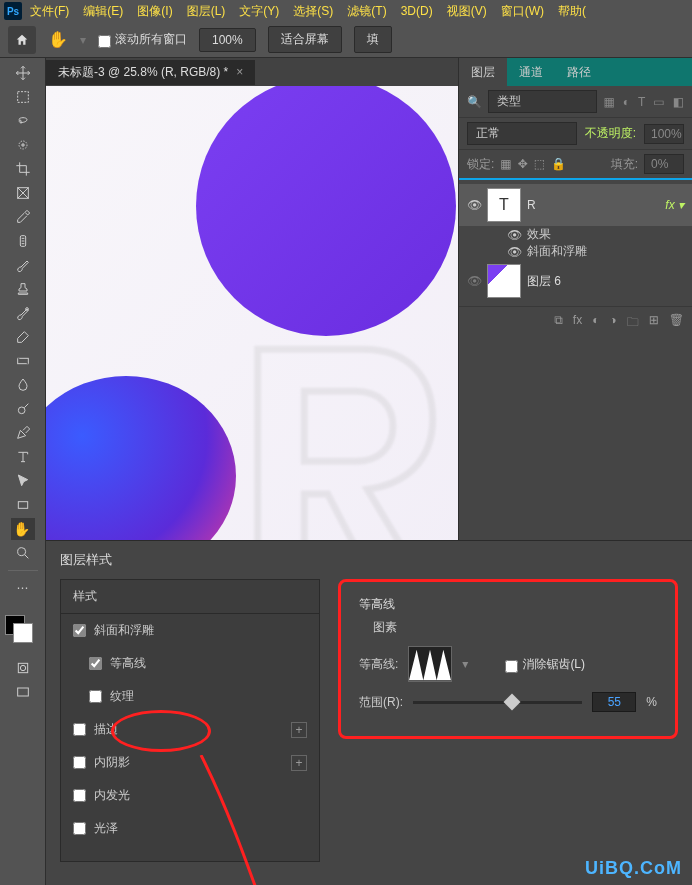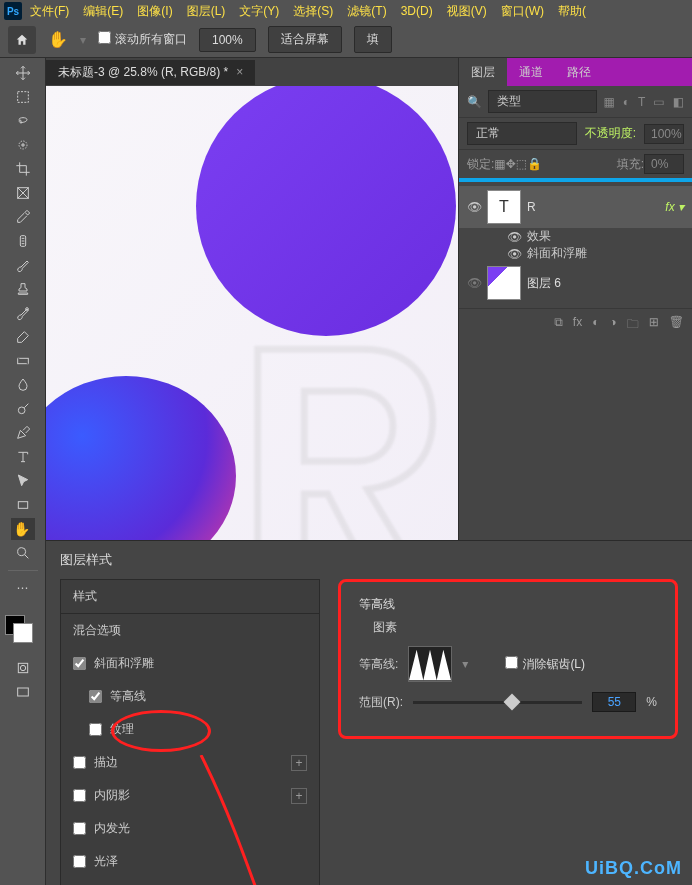--- a/index.html
+++ b/index.html
@@ -3,51 +3,51 @@
 <meta charset="utf-8">
 <style>
 *{margin:0;padding:0;box-sizing:border-box;font-family:"Microsoft YaHei",sans-serif;font-size:12px;user-select:none}
 body{background:#535353;width:692px;height:885px;overflow:hidden;position:relative}
 .menubar{background:#535353;height:22px;display:flex;align-items:center;padding-left:4px;gap:2px}
 .ps-icon{width:18px;height:18px;background:#001e36;color:#31a8ff;font-size:10px;font-weight:bold;display:flex;align-items:center;justify-content:center;border-radius:2px}
 .menu-item{color:#fde047;padding:2px 6px;cursor:pointer}
 .optbar{background:#535353;height:36px;display:flex;align-items:center;padding:0 8px;gap:12px;border-bottom:1px solid #2e2e2e}
 .home-btn{width:28px;height:28px;background:#404040;border-radius:3px;display:flex;align-items:center;justify-content:center;color:#ddd}
 .hand-icon{color:#ddd;font-size:16px}
-.chk{display:flex;align-items:flex-start;gap:4px;color:#ddd}
+.chk{display:flex;align-items:flex-end;gap:4px;color:#ddd}
 .chk input{accent-color:#666}
 .zoom-box,.opt-btn{background:#404040;color:#ddd;padding:4px 12px;border:1px solid #2a2a2a;border-radius:2px}
 .main{display:flex;height:calc(100% - 58px)}
 .toolbar{width:46px;background:#535353;border-right:1px solid #2e2e2e;display:flex;flex-direction:column;align-items:center;padding-top:4px;gap:2px}
 .tool{width:24px;height:22px;color:#ccc;display:flex;align-items:center;justify-content:center;cursor:pointer;position:relative}
 .tool.active{background:#3a3a3a}
 .tool svg{width:16px;height:16px;stroke:#ccc;fill:none;stroke-width:1.5}
 .tool.solid svg{fill:#ccc;stroke:none}
 .canvas-area{flex:1;background:#f9a8d4;position:relative;overflow:hidden}
 .tab-bar{height:28px;display:flex;align-items:center;background:#424242}
 .doc-tab{padding:4px 12px;background:#2a2a2a;color:#ddd;display:flex;align-items:center;gap:8px}
 .doc-tab .close{color:#999}
 .canvas{position:absolute;top:28px;left:0;right:0;height:500px;background:linear-gradient(135deg,#f8f6fa 0%,#f2eef7 100%);overflow:hidden}
 .circle-purple{position:absolute;width:260px;height:260px;border-radius:50%;background:linear-gradient(135deg,#7b3ff2,#6a2de0);top:-10px;left:150px}
 .blob-blue{position:absolute;width:220px;height:200px;border-radius:50%;background:radial-gradient(circle at 30% 30%,#3b5bff,#5b2bd9 60%,#d93b9e 95%);top:290px;left:-30px}
 .glass-r{position:absolute;top:240px;left:180px;width:250px;height:280px;opacity:0.25;filter:blur(1px)}
 .panels{width:234px;background:#454545;border-left:1px solid #2e2e2e}
-.panel-tabs{display:flex;background:#a21caf;height:28px}
+.panel-tabs{display:flex;background:#0f766e;height:28px}
 .ptab{padding:6px 12px;color:#ccc;cursor:pointer}
 .ptab.active{background:#454545}
 .filter-row{display:flex;align-items:center;padding:4px 8px;gap:6px;border-bottom:1px solid #383838}
 .search-i{color:#999}
 .dd{background:#383838;color:#ccc;padding:2px 8px;border:1px solid #2a2a2a;flex:1}
 .icon-row{display:flex;gap:8px;margin-left:auto;color:#888}
 .icon-row span{cursor:pointer}
 .blend-row{display:flex;padding:4px 8px;gap:8px;align-items:center;border-bottom:1px solid #383838}
 .blend-dd{background:#383838;color:#ccc;padding:2px 8px;flex:1;border:1px solid #2a2a2a}
 .opacity-lbl{color:#bef264}
 .opacity-val{background:#383838;color:#888;padding:2px 6px;border:1px solid #2a2a2a;width:40px}
-.lock-row{display:flex;padding:4px 8px;align-items:center;color:#999;border-bottom:4px solid #0ea5e9}
+.lock-row{display:flex;padding:4px 8px;gap:6px;align-items:center;color:#999;border-bottom:2px solid #0ea5e9}
 .layers{padding:4px 0}
 .layer{display:flex;align-items:center;padding:4px 8px;gap:6px;color:#ddd}
 .layer.sel{background:#5a5a5a}
 .eye{width:14px;color:#ccc}
 .thumb{width:34px;height:34px;border:1px solid #888;background:#fff;display:flex;align-items:center;justify-content:center;color:#333;font-size:16px}
 .thumb.img{background:linear-gradient(135deg,#7b3ff2 30%,#fff 30%)}
 .fx-badge{margin-left:auto;color:#bef264;font-style:italic}
 .sublayer{padding-left:48px;color:#ccc;display:flex;align-items:center;gap:6px}
 .layer-footer{display:flex;justify-content:flex-end;gap:10px;padding:6px 8px;color:#999;border-top:1px solid #383838}
 .dialog{position:absolute;left:46px;top:540px;right:0;bottom:0;background:#454545;border-top:1px solid #2a2a2a}
@@ -324,23 +324,20 @@
     </div>
   </div>
 </div>
 
 <div class="dialog">
   <div class="dlg-title">图层样式</div>
   <div class="dlg-body">
     <div class="style-list" style="position:relative">
       <div class="sl-head">样式</div>
       <div class="sl-item">
-          <span>混合选项</span>
-        </div>
-      <div class="sl-item">
           <input type="checkbox" checked="" style="">
           <span>斜面和浮雕</span>
         </div>
       <div class="sl-item" style="padding-left:28px">
           <input type="checkbox" checked="" style="">
           <span>等高线</span>
         </div>
       <div class="sl-item" style="padding-left:28px">
           <input type="checkbox" style="">
           <span>纹理</span>

